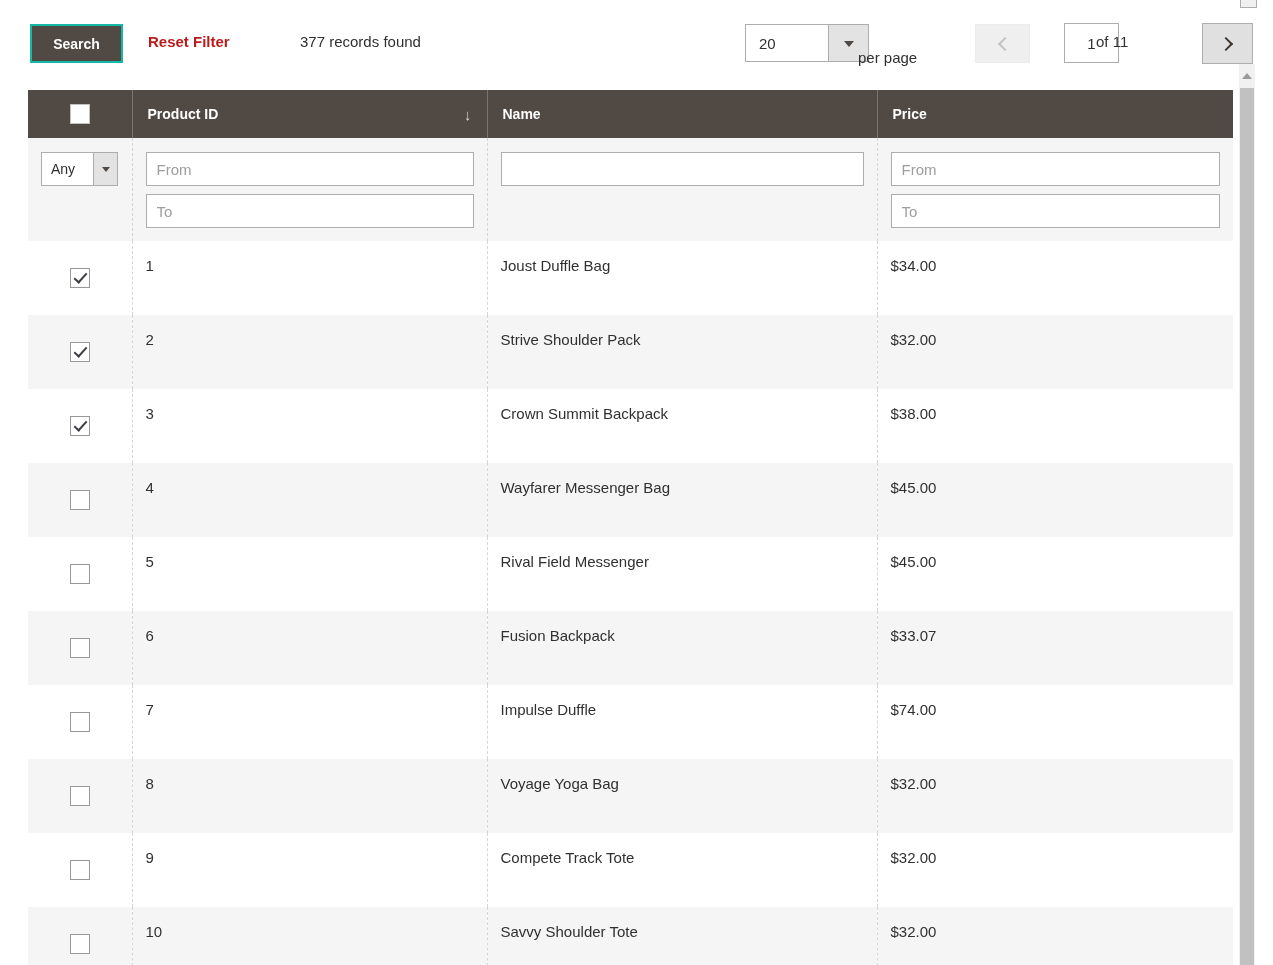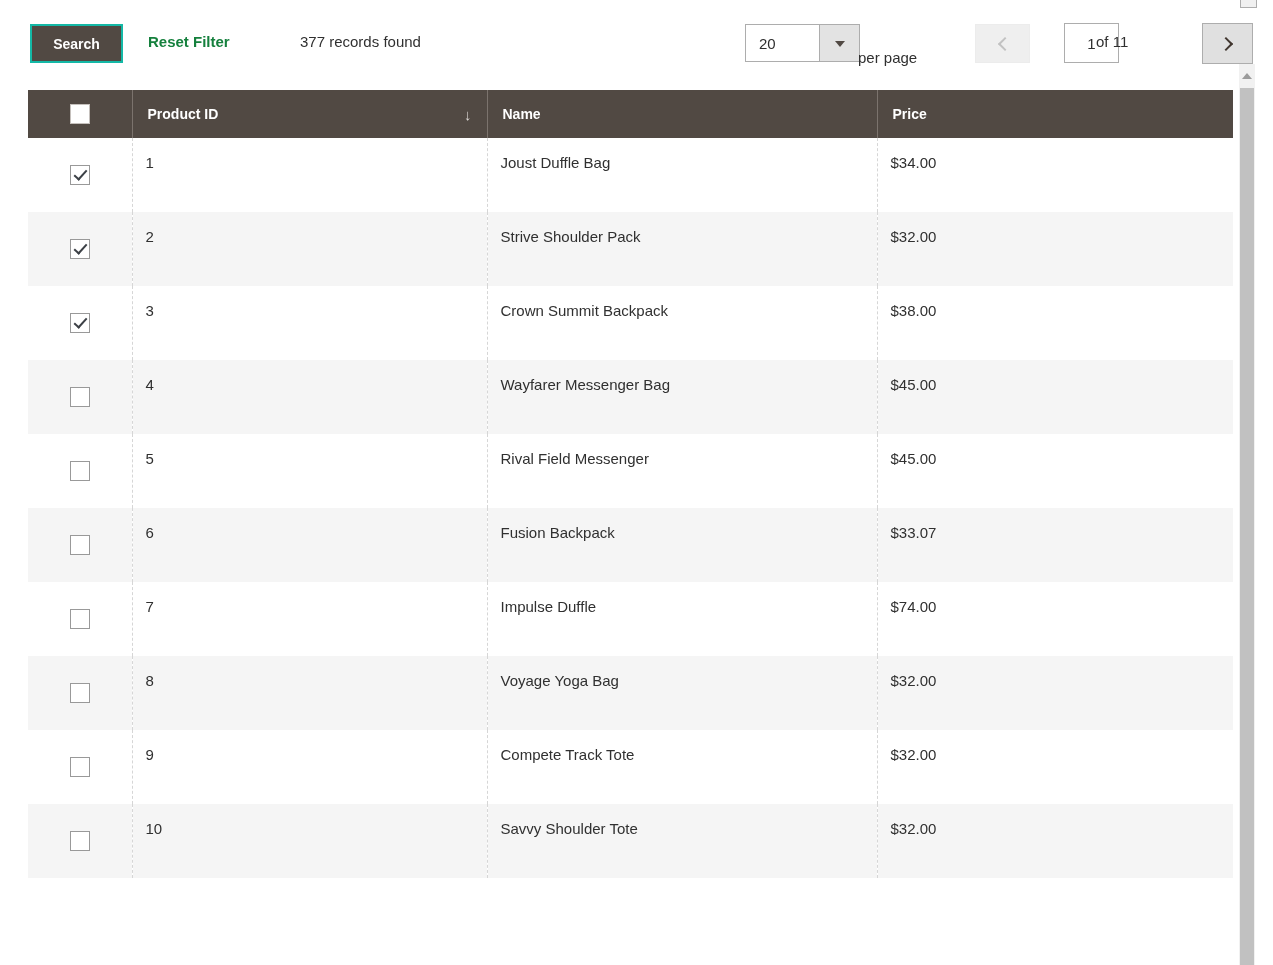--- a/index.html
+++ b/index.html
@@ -14,32 +14,32 @@
 
   
   .search-btn {
     position:absolute; left:30px; top:24px; width:93px; height:39px;
     background:#514943; color:#fff; border:2px solid #14b8a6;
     font-family:"Liberation Sans", sans-serif;
     font-size:14px; font-weight:700; cursor:pointer;
   }
   .reset-filter {
     position:absolute; left:148px; top:33px;
-    color:#15803d; font-size:15px; font-weight:700;
+    color:#b91c1c; font-size:15px; font-weight:700;
     text-decoration:none; cursor:pointer;
   }
   .records-found {
     position:absolute; left:300px; top:33px;
     font-size:15px; color:#303030;
   }
   .sel {
     position:absolute; display:flex;
     border:1px solid #adadad; background:#fff; cursor:pointer;
   }
-  .sel-pagesize { left:745px; top:24px; width:115px; height:38px; }
+  .sel-pagesize { left:745px; top:24px; width:124px; height:38px; }
   .sel-value { flex:1; font-size:15px; color:#303030; padding-left:13px;
     display:flex; align-items:center; background:#fff; }
   .sel-arrow { width:40px; background:#e3e3e3; border-left:1px solid #adadad;
     position:relative; }
   .sel-arrow::after { content:""; position:absolute; left:50%; top:50%;
     margin-left:-5px; margin-top:-2px;
     border:5px solid transparent; border-top:6px solid #514943; }
   .per-page-label { position:absolute; left:858px; top:33px; font-size:15px;margin-top:16px; }
 
   .pager-btn {
@@ -158,20 +158,39 @@
       </th>
       <th>
         <span class="th-flex">
           <span>Product ID</span>
           <span class="sort-arrow">↓</span>
         </span>
       </th>
       <th>Name</th>
       <th>Price</th>
     </tr>
+    <tr class="filter-row">
+      <td style="padding-left:13px;">
+        <div class="sel sel-any">
+          <span class="sel-value">Any</span>
+          <span class="sel-arrow"></span>
+        </div>
+      </td>
+      <td>
+        <input class="f-input" placeholder="From" style="">
+        <input class="f-input" placeholder="To" style="">
+      </td>
+      <td>
+        <input class="f-input" value="" style="">
+      </td>
+      <td>
+        <input class="f-input" placeholder="From" style="">
+        <input class="f-input" placeholder="To" style="">
+      </td>
+    </tr>
   </thead>
   <tbody class="rows">
     <tr data-checked="true">
       <td class="c-sel"><span class="cb row-checkbox"></span></td>
       <td>1</td>
       <td>Joust Duffle Bag</td>
       <td>$34.00</td>
     </tr>
     <tr data-checked="true">
       <td class="c-sel"><span class="cb row-checkbox"></span></td>

